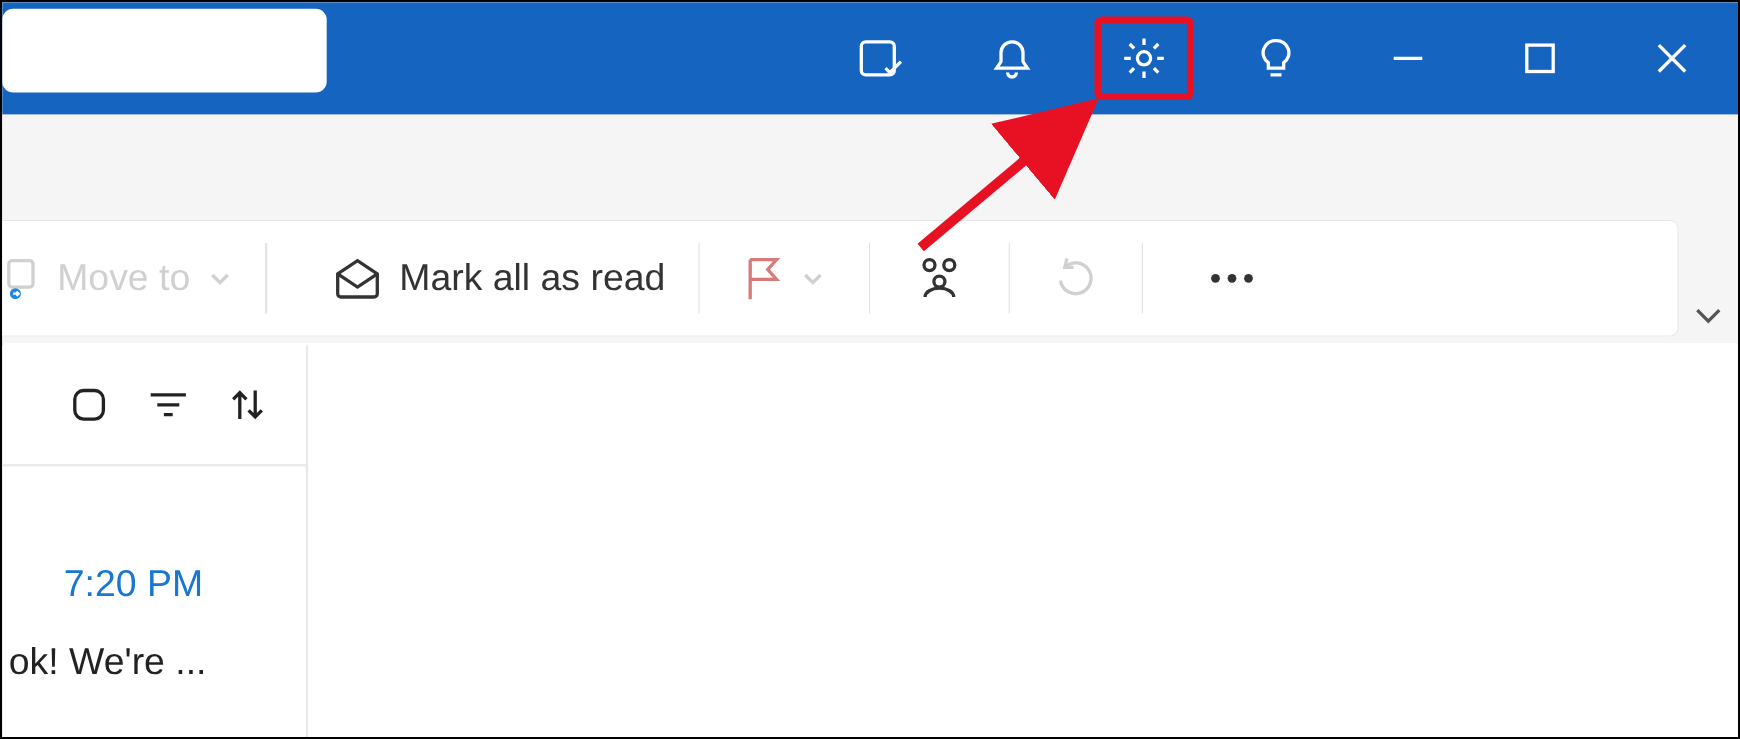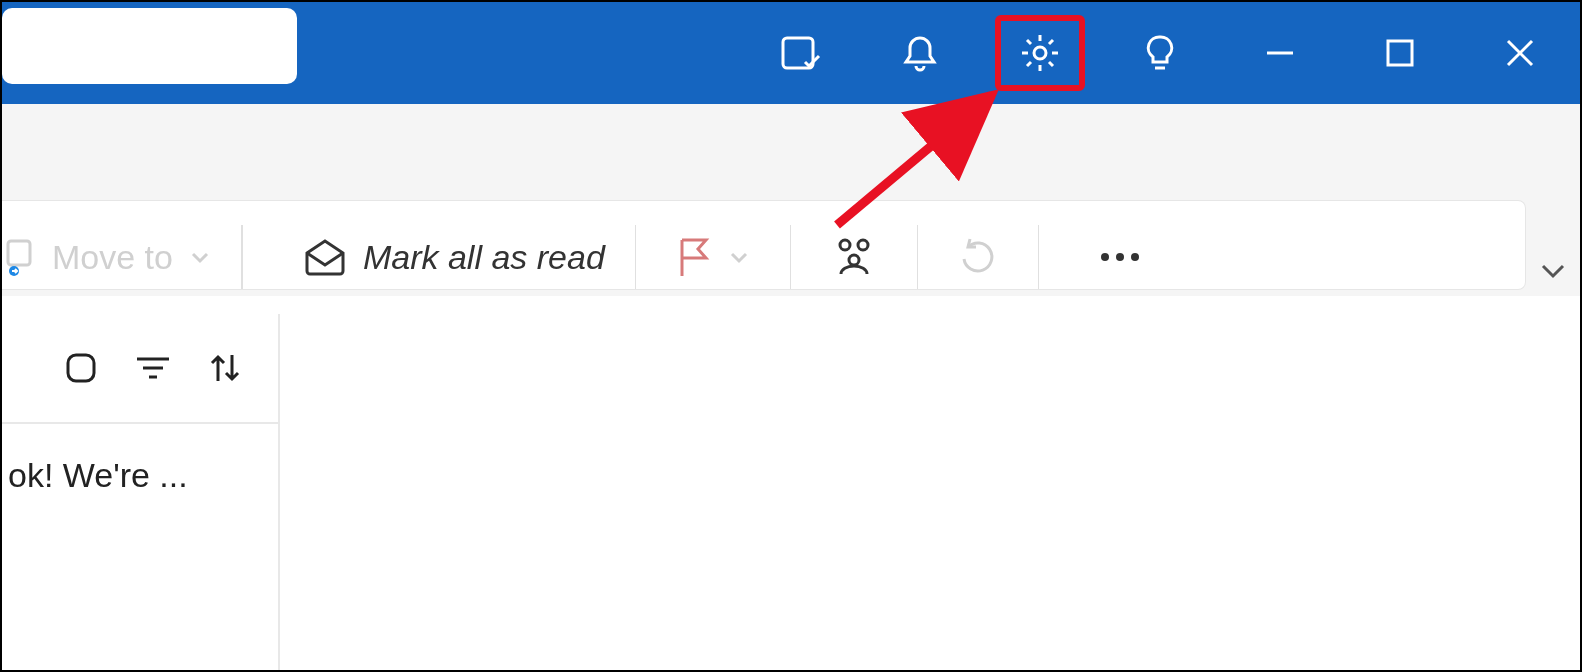--- a/index.html
+++ b/index.html
@@ -61,26 +61,26 @@
 
   
   .toolbar-wrap {
     position: relative;
     background: #f5f5f5;
     padding-bottom: 6px;
   }
   .toolbar {
     margin-right: 54px;
     background: #fff;
-    height: 90px;
+    height: 106px;
     border: 1px solid #e6e6e6;
     border-left: none;
     border-radius: 0 8px 8px 0;
     display: flex;
-    align-items: flex-end;
+    align-items: center;
     font-size: 34px;
     color: #333;
   }
   .tb-item {
     display: flex;
     align-items: center;
     gap: 16px;
     padding: 0 30px;
     height: 64px;
   }
@@ -205,21 +205,21 @@
       </svg>
       <span>Move to</span>
       <svg width="22" height="22" viewBox="0 0 22 22" stroke-width="3" fill="none">
         <path d="M4 8 l7 7 l7 -7"></path>
       </svg>
     </div>
     <div class="tb-sep"></div>
 
     <div class="tb-sep"></div>
 
-    <div class="tb-item" style="padding-left:60px;font-style:italic;">
+    <div class="tb-item" style="padding-left:60px;">
       <svg width="44" height="40" viewBox="0 0 44 40" stroke-width="3" fill="none" stroke="#333">
         <path d="M4 16 L22 4 L40 16 V34 a3 3 0 0 1 -3 3 H7 a3 3 0 0 1 -3 -3 Z"></path>
         <path d="M4 16 L22 28 L40 16"></path>
       </svg>
       <span>Mark all as read</span>
     </div>
     <div class="tb-sep"></div>
 
     <div class="tb-item tb-icononly">
       <svg width="36" height="42" viewBox="0 0 36 42" stroke-width="3" fill="none" stroke="#d77a7a">
@@ -272,20 +272,21 @@
       <line x1="3" y1="6" x2="35" y2="6"></line>
       <line x1="9" y1="15" x2="29" y2="15"></line>
       <line x1="15" y1="24" x2="23" y2="24"></line>
     </svg>
     <svg width="38" height="38" viewBox="0 0 38 38" stroke-width="3" fill="none" stroke="#222">
       <path d="M12 32 V8 M6 14 l6 -6 l6 6"></path>
       <path d="M26 6 V30 M20 24 l6 6 l6 -6"></path>
     </svg>
   </div>
   <div class="msg-item">
+    <div class="msg-time">7:20 PM</div>
     <div class="msg-preview">ok! We're ...</div>
   </div>
 </div>
 
 <svg class="arrow-svg" width="200" height="160">
   <defs>
     <marker id="ah" markerWidth="12" markerHeight="12" refX="9" refY="5" orient="auto">
       <path d="M0 0 L10 5 L0 10 Z" fill="#e81123"></path>
     </marker>
   </defs>

